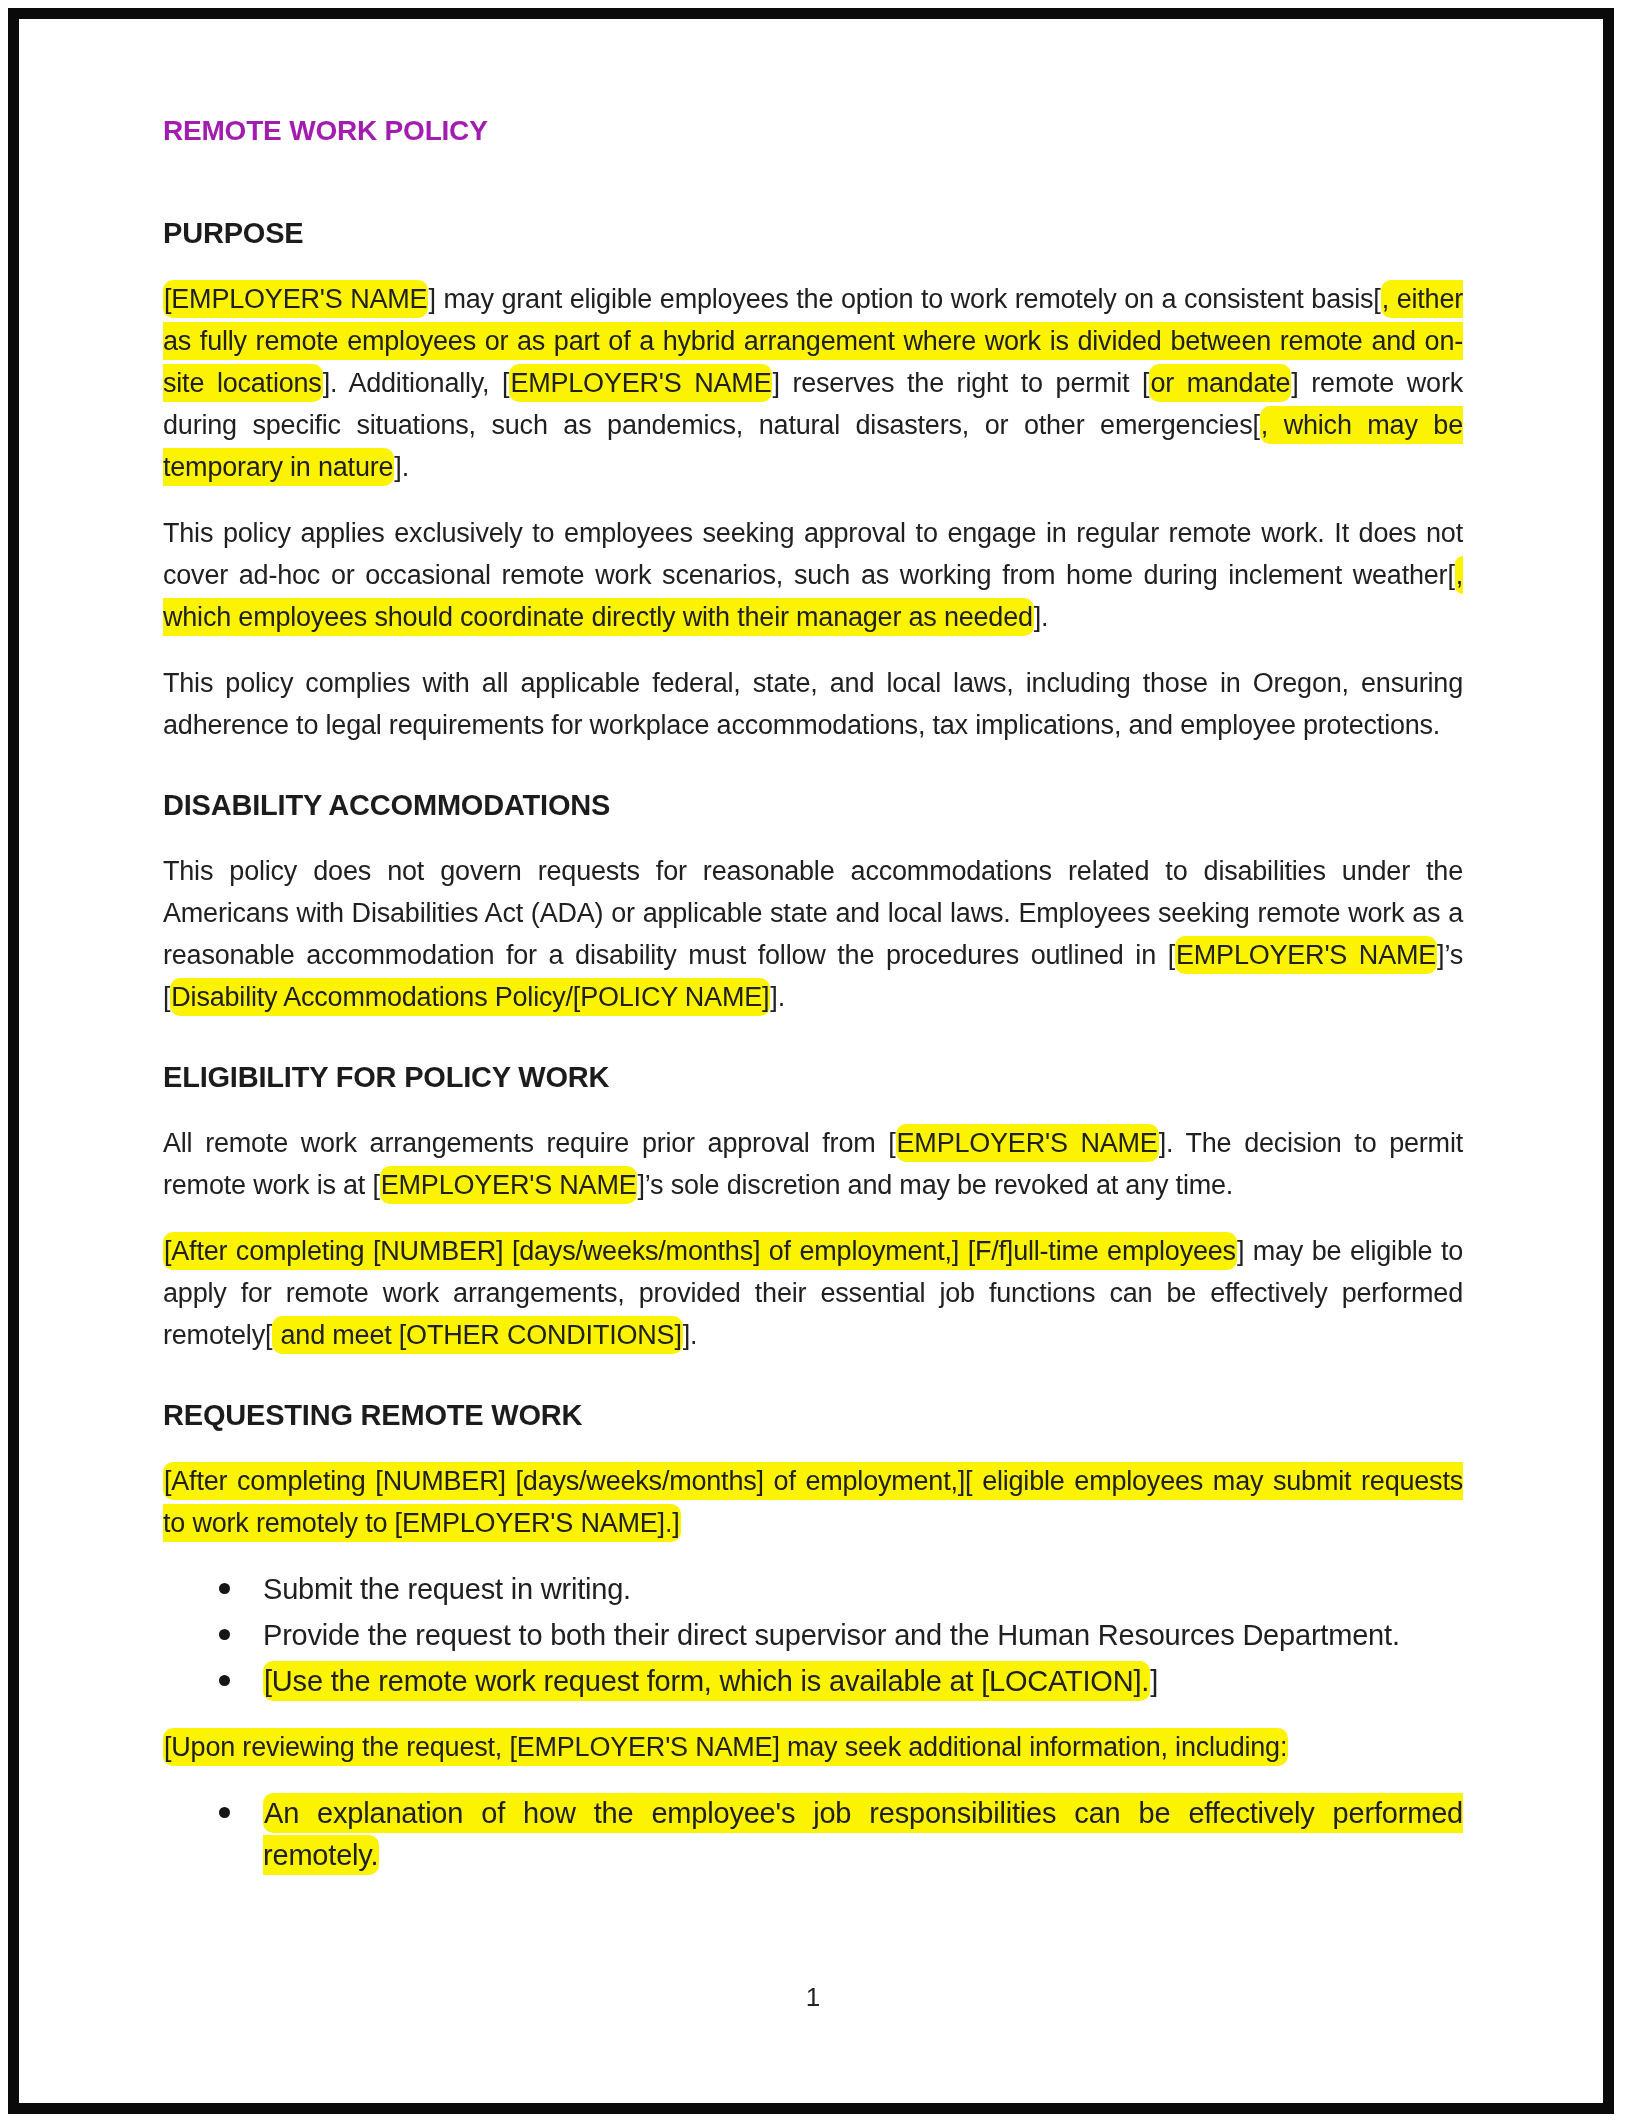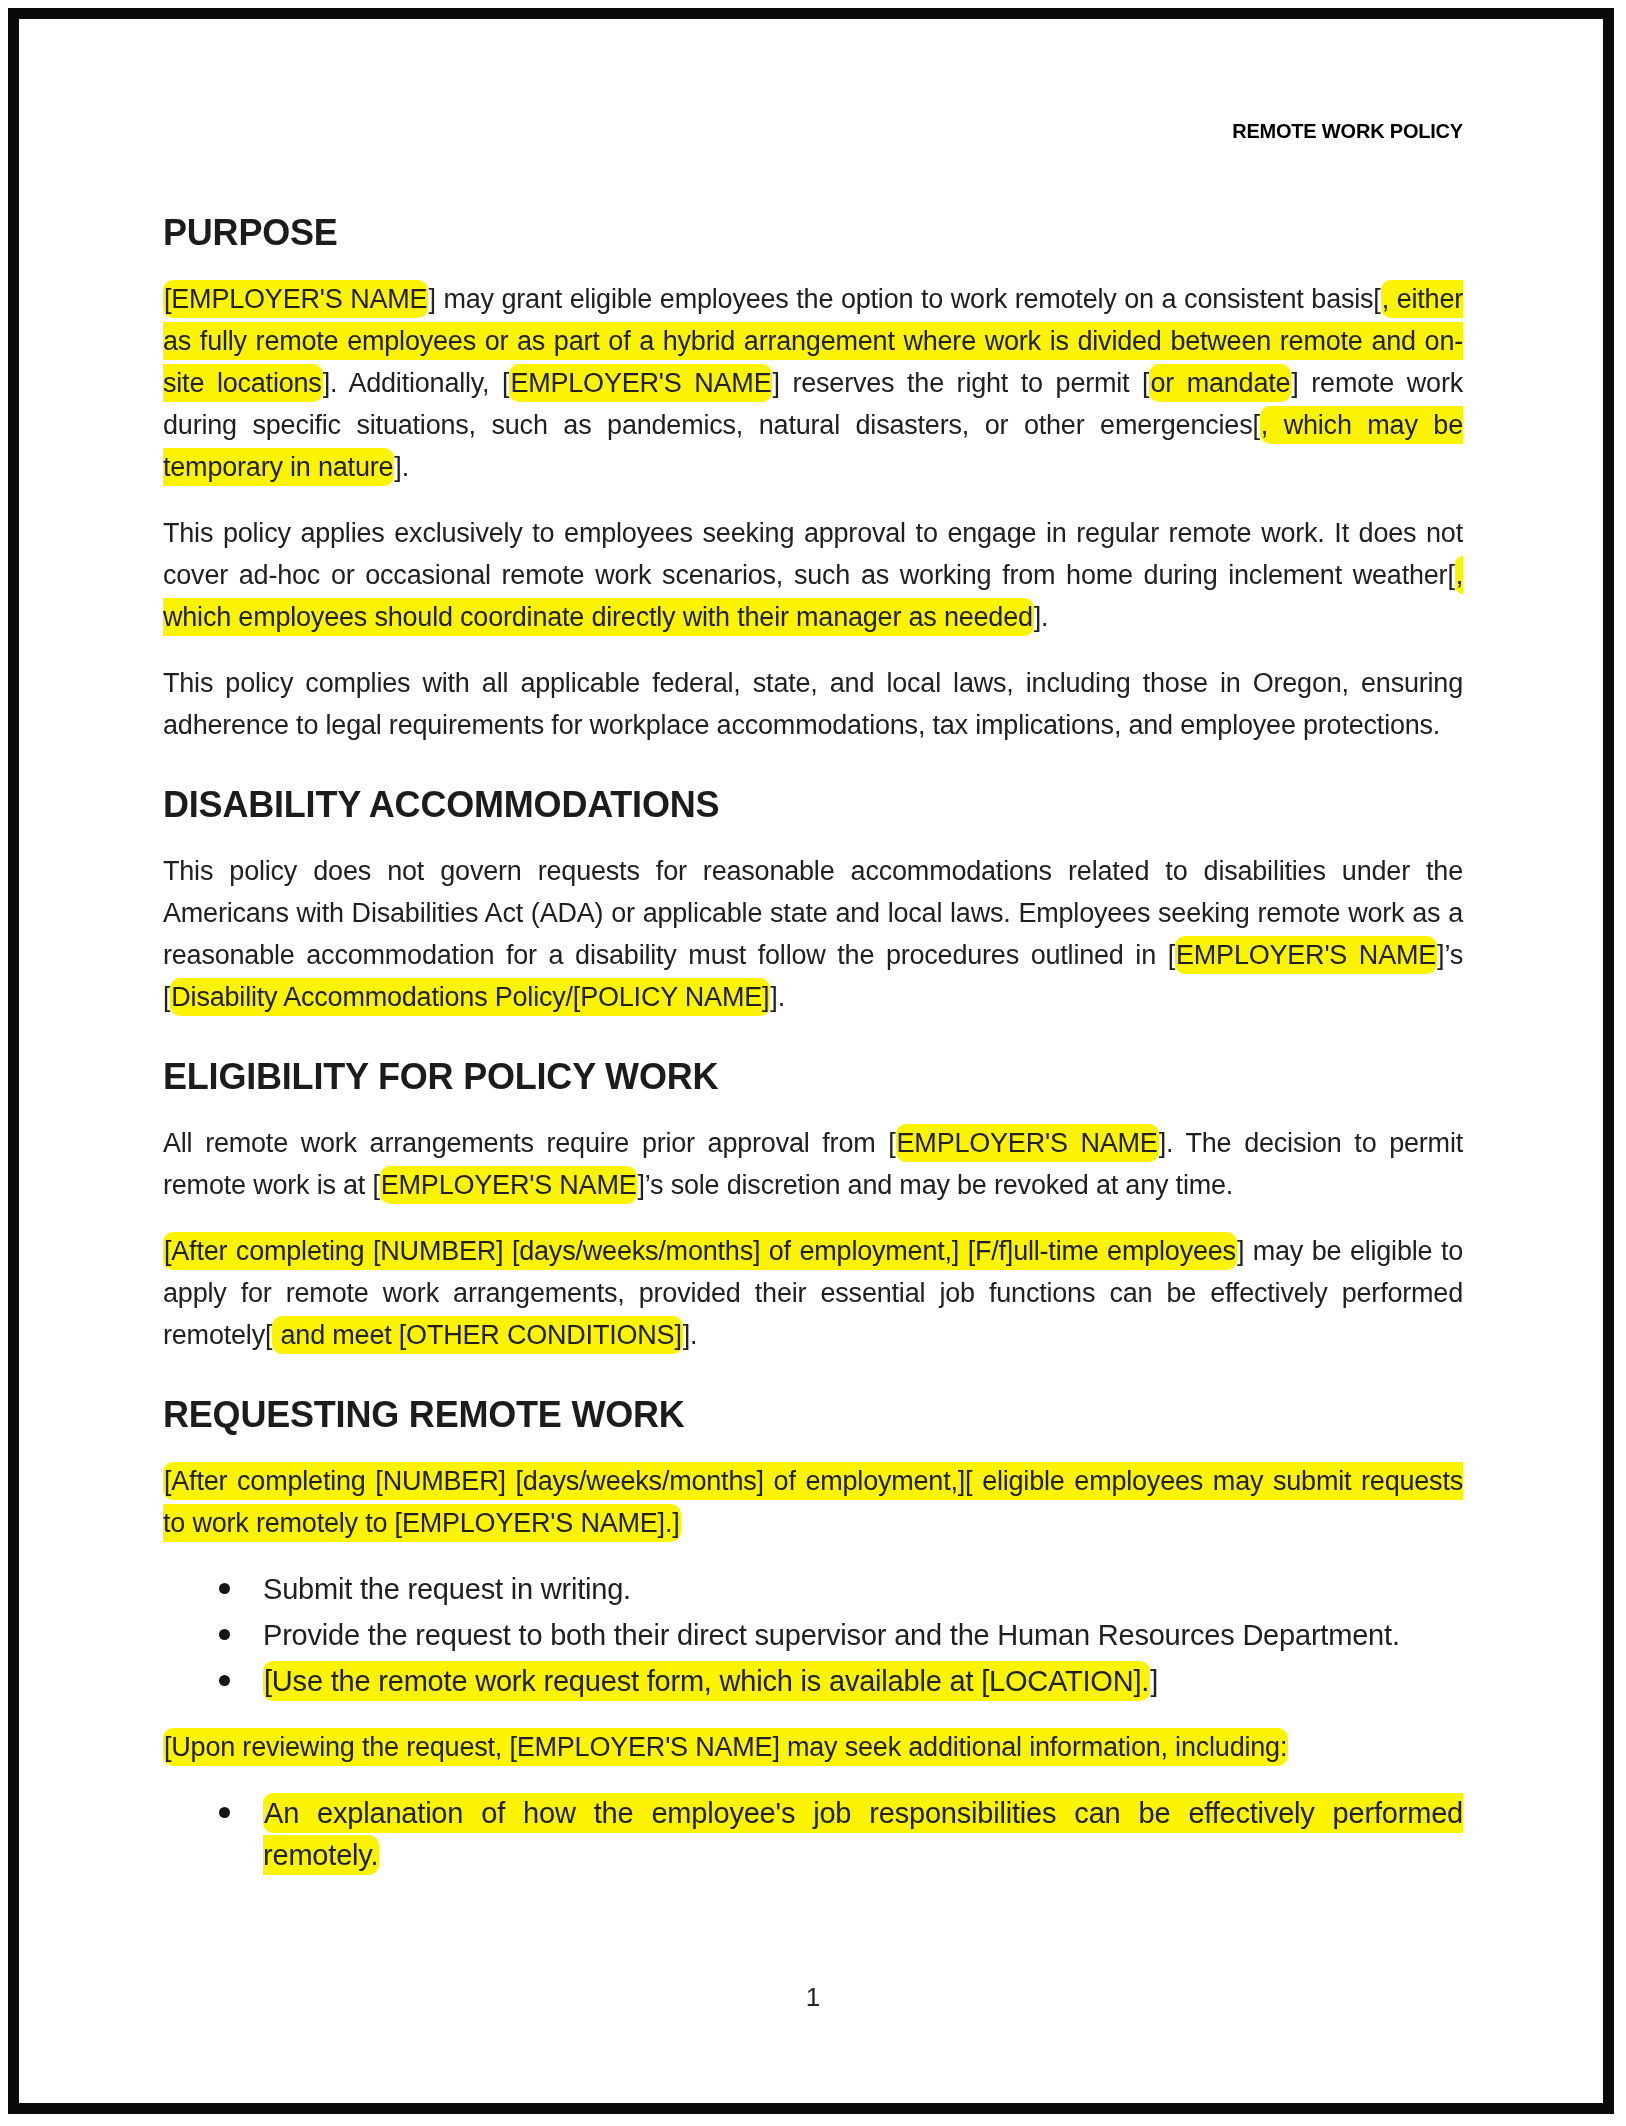--- a/index.html
+++ b/index.html
@@ -16,30 +16,30 @@
     left: 8px; top: 8px; right: 12px; bottom: 12px;
     border: 11px solid #0a0a0a;
     pointer-events: none;
   }
   .content {
     position: absolute;
     left: 163px; top: 110px;
     width: 1300px;
   }
   .doc-title {
-    font-size: 20px;
+    font-size: 28px;
     font-weight: bold;
-    color: #000000;
-    text-align: right;
+    color: #a21caf;
+    text-align: left;
     line-height: 42px;
     margin: 0 0 60px 0;
     letter-spacing: -0.2px;
   }
   h2 {
-    font-size: 36px;
+    font-size: 29px;
     font-weight: bold;
     color: #1c1c1c;
     line-height: 42px;
     margin: 38px 0 24px 0;
     letter-spacing: -0.2px;
   }
   p {
     font-size: 27px;
     line-height: 42px;
     text-align: justify;

